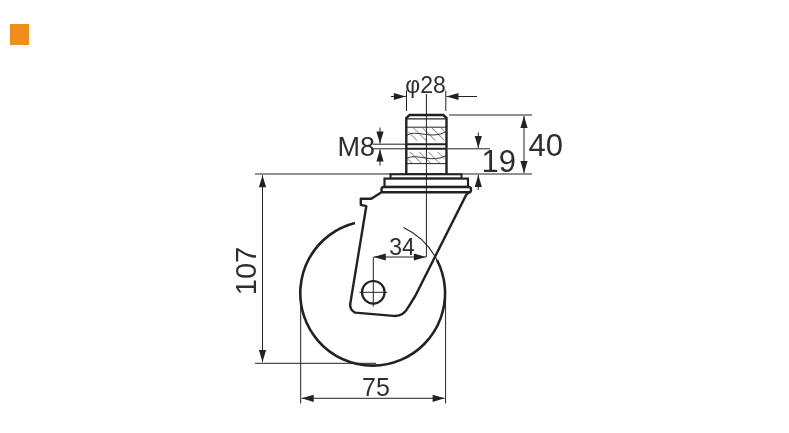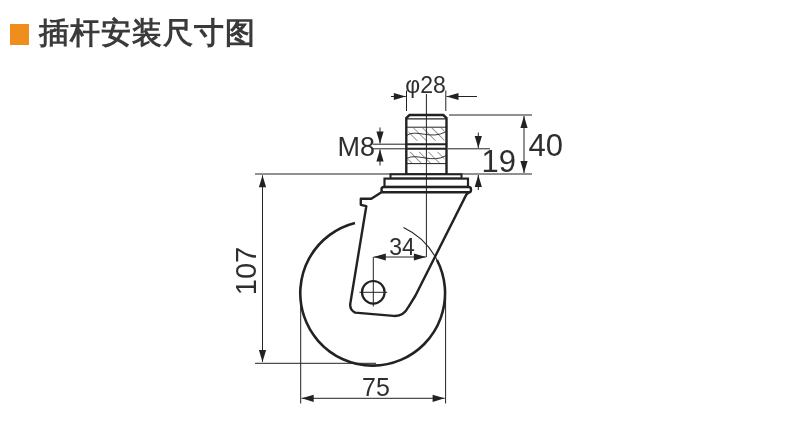--- a/index.html
+++ b/index.html
@@ -34,21 +34,20 @@
     fill: #2E2E2E;
   }
 </style>
 </head>
 <body>
 
 <div class="stage">
 
   <div class="title-row">
     <div class="title-square"></div>
-    <div class="title-zh">插杆安装尺寸图</div>
   </div>
 
   <svg class="drawing" width="789" height="433" viewBox="0 0 789 433">
     <defs>
       <marker id="arr" markerUnits="userSpaceOnUse" markerWidth="14" markerHeight="10" viewBox="0 0 14 10" refX="13" refY="5" orient="auto-start-reverse">
         <path d="M13,5 L1,1.4 L1,8.6 Z" fill="#222222"></path>
       </marker>
       <pattern id="hatch" patternUnits="userSpaceOnUse" width="6.5" height="6.5" patternTransform="rotate(-45)">
         <line x1="0" y1="0" x2="0" y2="6.5" stroke="#3a3a3a" stroke-width="1"></line>
       </pattern>

